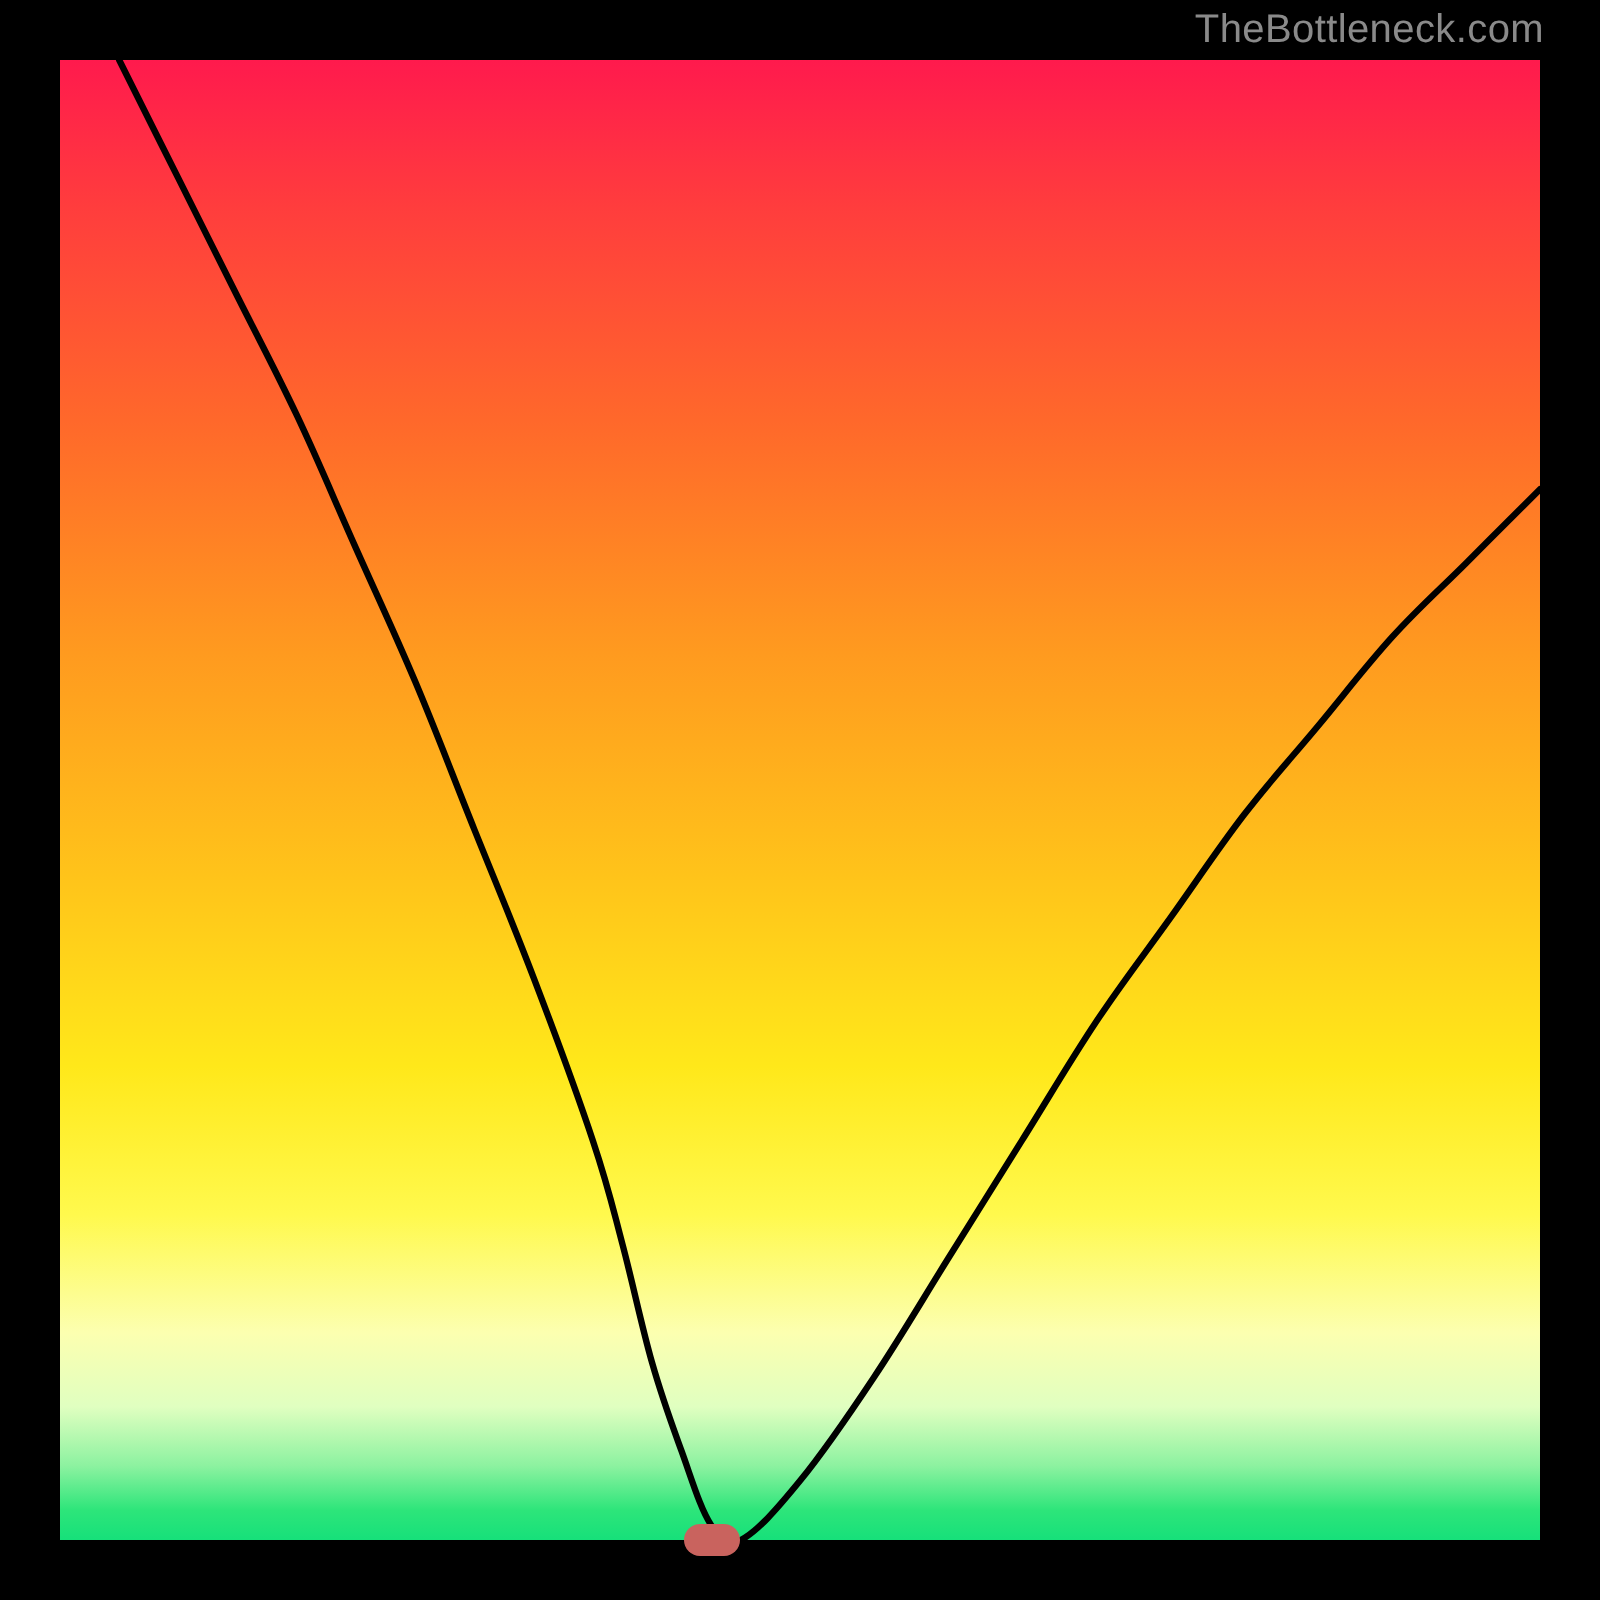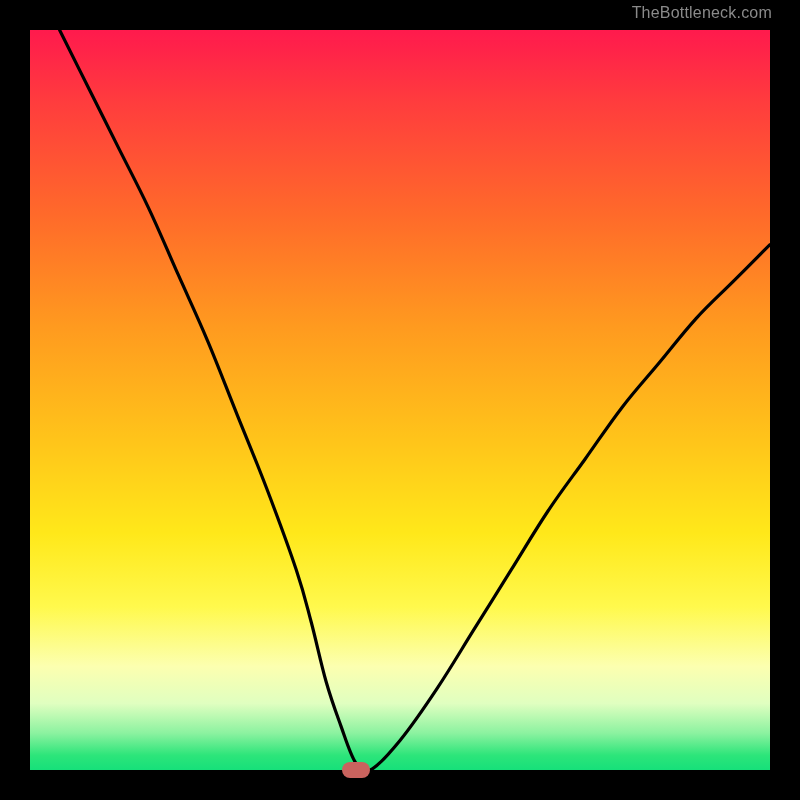--- a/index.html
+++ b/index.html
@@ -37,21 +37,21 @@
       #8cf2a0 95%,
       #2de57a 98%,
       #16e07a 100%
     );
   }
   .watermark {
     position: absolute;
     top: 4px;
     right: 28px;
     font-family: Arial, Helvetica, sans-serif;
-    font-size: 16px;
+    font-size: 20px;
     color: #8a8a8a;
     letter-spacing: 0.2px;
     user-select: none;
   }
   svg.curve {
     position: absolute;
     top: 0;
     left: 0;
     width: 740px;
     height: 740px;

